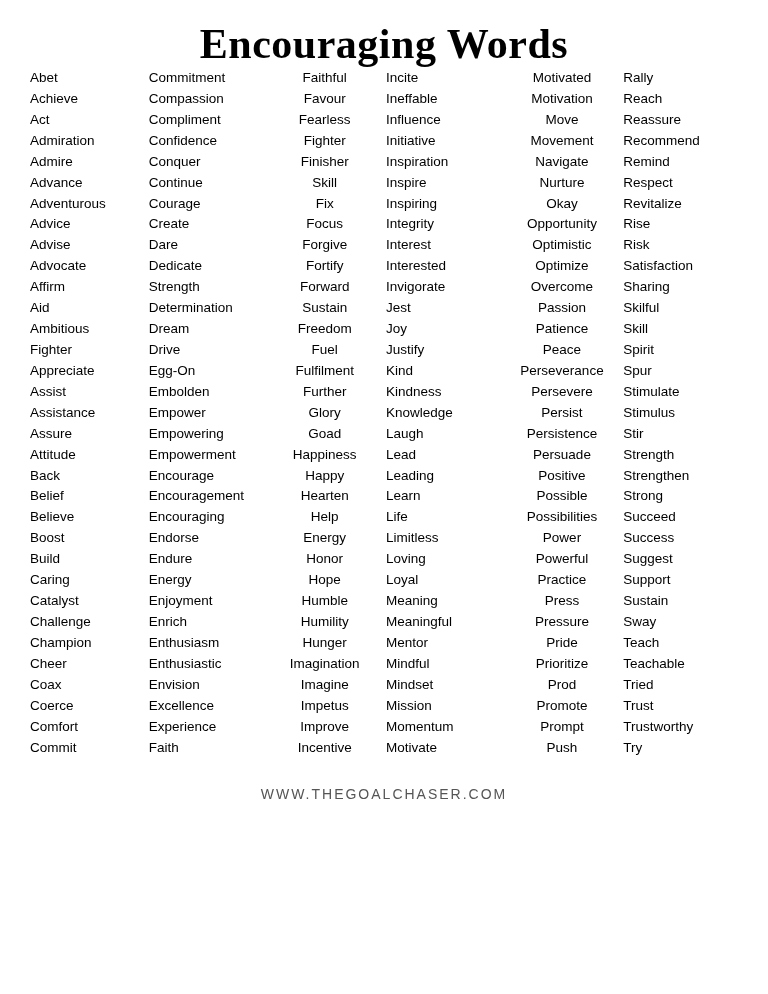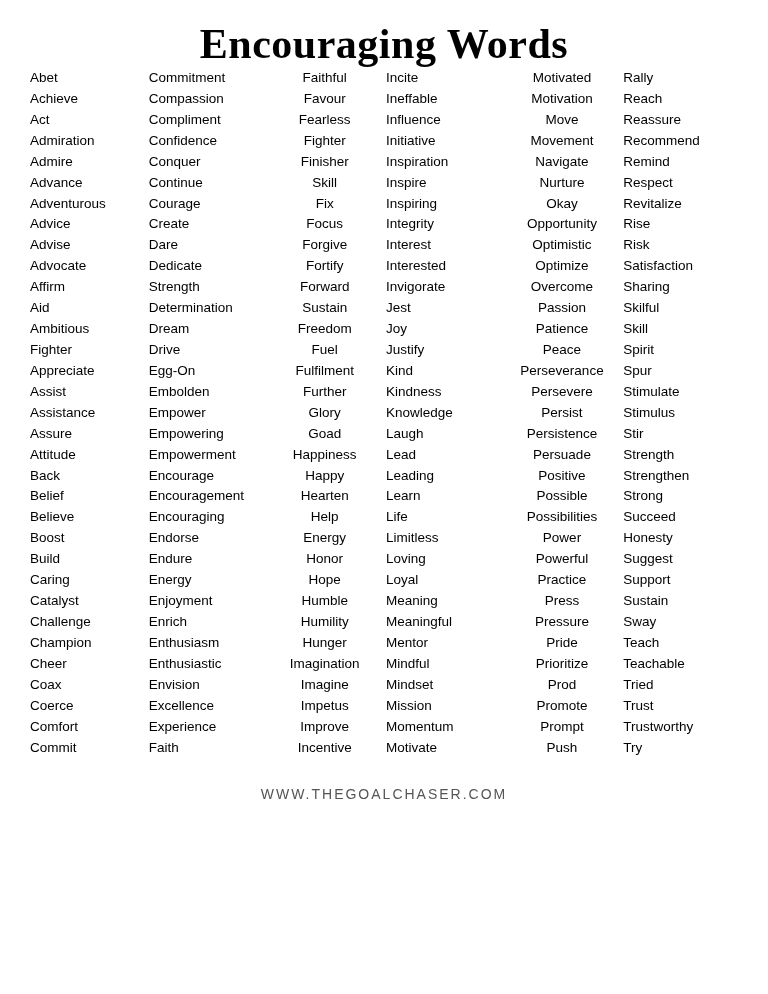--- a/index.html
+++ b/index.html
@@ -237,21 +237,21 @@
       <span class="word-item">Skill</span>
       <span class="word-item">Spirit</span>
       <span class="word-item">Spur</span>
       <span class="word-item">Stimulate</span>
       <span class="word-item">Stimulus</span>
       <span class="word-item">Stir</span>
       <span class="word-item">Strength</span>
       <span class="word-item">Strengthen</span>
       <span class="word-item">Strong</span>
       <span class="word-item">Succeed</span>
-      <span class="word-item">Honesty</span>
+      <span class="word-item">Success</span>
       <span class="word-item">Suggest</span>
       <span class="word-item">Support</span>
       <span class="word-item">Sustain</span>
       <span class="word-item">Sway</span>
       <span class="word-item">Teach</span>
       <span class="word-item">Teachable</span>
       <span class="word-item">Tried</span>
       <span class="word-item">Trust</span>
       <span class="word-item">Trustworthy</span>
       <span class="word-item">Try</span>

